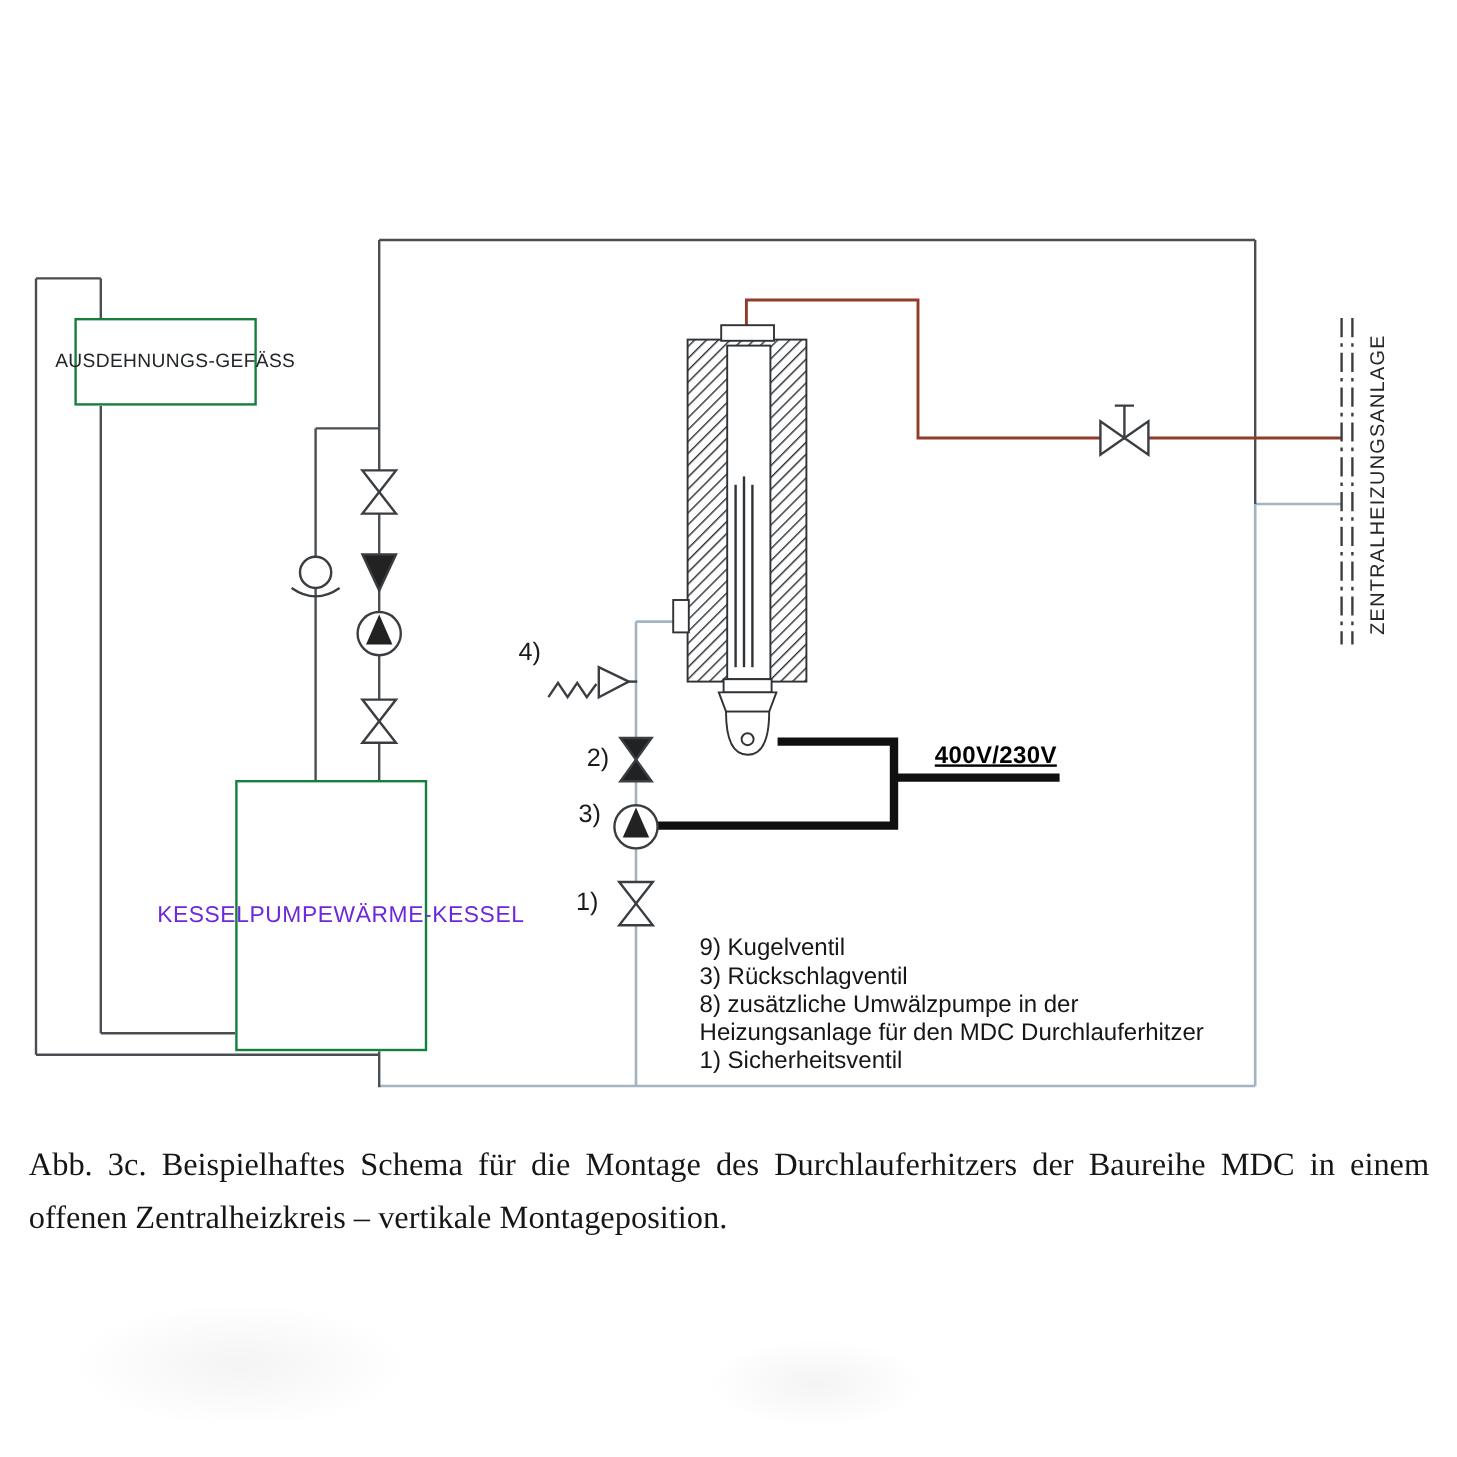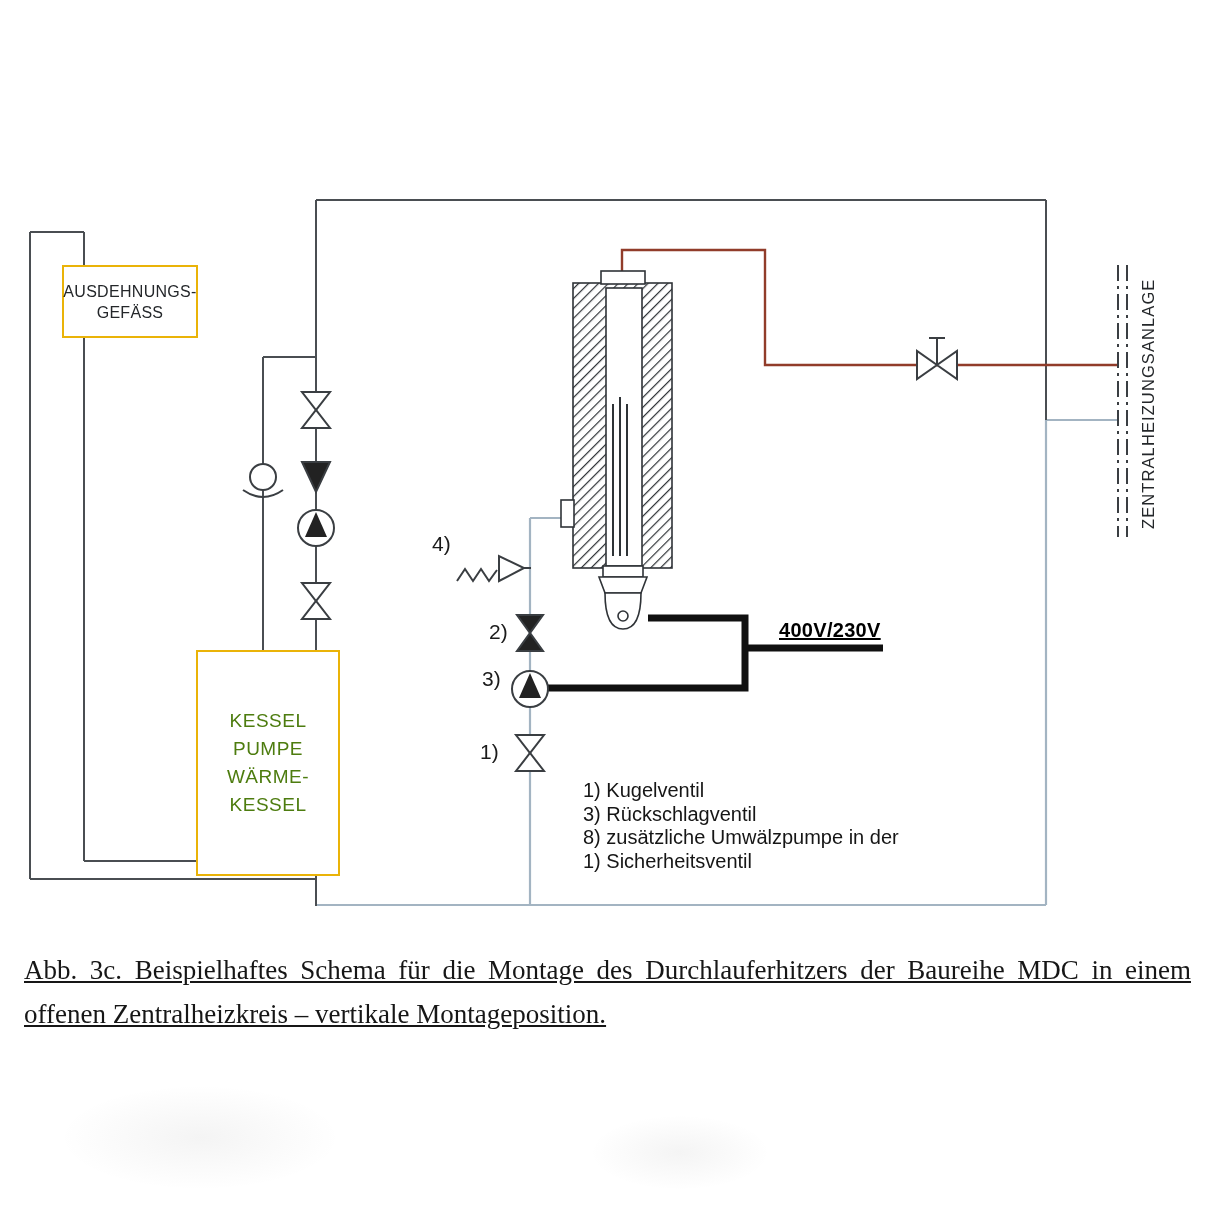--- a/index.html
+++ b/index.html
@@ -1,37 +1,37 @@
 <!DOCTYPE html>
 <html><head>
 <meta charset="utf-8">
 <style>
   html,body{margin:0;padding:0;background:#ffffff;}
   body{width:1214px;height:1214px;position:relative;overflow:hidden;
        font-family:"Liberation Sans",sans-serif;color:#1b1b1b;}
   svg{position:absolute;left:0;top:0;}
-  .box{position:absolute;background:#ffffff;border:2px solid #eab308;
-       display:flex;flex-direction:column;align-items:center;justify-content:center;
-       text-align:center;}
+  .box{position:absolute;background:#ffffff;border:2px solid #15803d;
+       display:flex;flex-direction:row;align-items:center;justify-content:center;
+       text-align:center;padding-left:16px;}
   .vessel-box{left:62px;top:265px;width:132px;height:69px;font-size:16px;
               letter-spacing:0.3px;line-height:21px;color:#24272a;}
   .boiler-box{left:196px;top:650px;width:140px;height:222px;font-size:19px;
-              letter-spacing:0.5px;line-height:28px;color:#4d7c0f;}
+              letter-spacing:0.5px;line-height:28px;color:#6d28d9;}
   .marker{position:absolute;font-size:21px;color:#1b1b1b;}
   .power{position:absolute;left:779px;top:619px;font-size:20px;font-weight:bold;
          color:#000;letter-spacing:0.3px;text-decoration:underline;}
   .legend{position:absolute;left:583px;top:779px;font-size:20px;line-height:23.5px;
           color:#161616;}
   .zh-label{position:absolute;left:1133px;top:268px;width:30px;height:272px;
             writing-mode:vertical-rl;transform:rotate(180deg);
             font-size:16.5px;letter-spacing:1.1px;color:#24272a;text-align:center;
             line-height:30px;}
   .caption{position:absolute;left:24px;top:949px;width:1167px;
            font-family:"Liberation Serif",serif;font-size:27px;line-height:1.62;
-           text-align:justify;color:#161616;text-decoration:underline;}
+           text-align:justify;color:#161616;}
   .smudge{position:absolute;pointer-events:none;
           background:radial-gradient(closest-side,rgba(40,40,40,0.05),rgba(40,40,40,0));}
 </style>
 </head>
 <body>
 
 <svg width="1214" height="1214" viewBox="0 0 1214 1214">
   <defs>
     <pattern id="hatch" width="7" height="7" patternUnits="userSpaceOnUse" patternTransform="rotate(45)">
       <rect width="7" height="7" fill="#ffffff"></rect>
@@ -151,23 +151,24 @@
 </div>
 
 <div class="marker" style="left:432px;top:532px;">4)</div>
 <div class="marker" style="left:489px;top:620px;">2)</div>
 <div class="marker" style="left:482px;top:667px;">3)</div>
 <div class="marker" style="left:480px;top:740px;">1)</div>
 
 <div class="power">400V/230V</div>
 
 <div class="legend">
-  <div>1) Kugelventil</div>
+  <div>9) Kugelventil</div>
   <div>3) Rückschlagventil</div>
   <div>8) zusätzliche Umwälzpumpe in der</div>
+  <div>Heizungsanlage für den MDC Durchlauferhitzer</div>
   <div>1) Sicherheitsventil</div>
 </div>
 
 <div class="zh-label">ZENTRALHEIZUNGSANLAGE</div>
 
 <div class="caption">Abb. 3c. Beispielhaftes Schema für die Montage des Durchlauferhitzers der Baureihe MDC in einem offenen Zentralheizkreis – vertikale Montageposition.</div>
 
 <div class="smudge" style="left:60px;top:1085px;width:280px;height:105px;"></div>
 <div class="smudge" style="left:590px;top:1115px;width:180px;height:75px;"></div>
 

